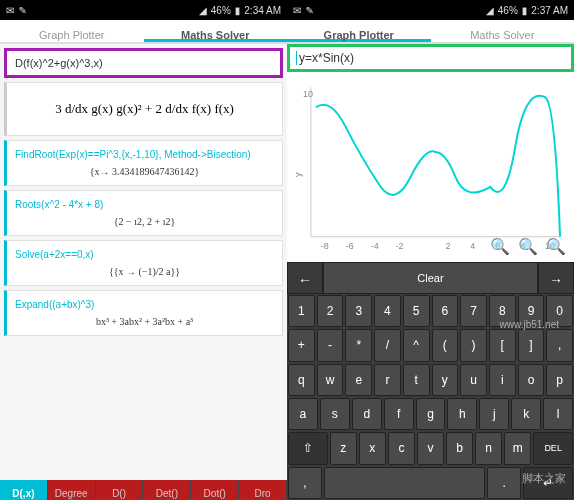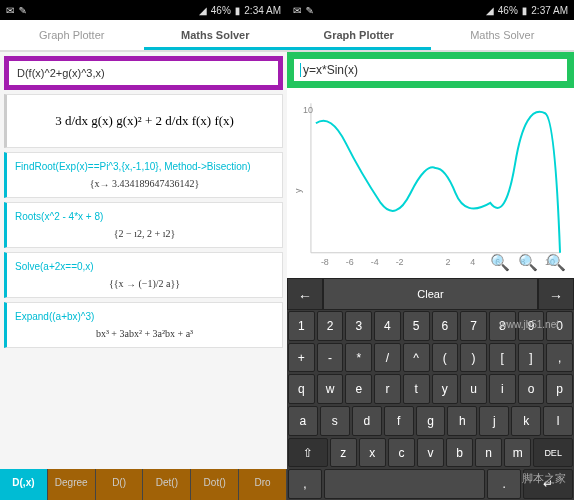--- a/index.html
+++ b/index.html
@@ -1,50 +1,50 @@
 <!DOCTYPE html>
 <html><head>
 <meta charset="utf-8">
 <style>
 *{margin:0;padding:0;box-sizing:border-box;font-family:Arial,sans-serif}
 body{background:#e8e8e8;width:574px;height:500px;overflow:hidden;display:flex}
 .phone{width:287px;height:500px;display:flex;flex-direction:column;background:#fff}
 .statusbar{background:#000;color:#ddd;display:flex;align-items:center;justify-content:space-between;padding:2px 6px;height:20px;font-size:10px}
 .sb-left{display:flex;gap:4px;align-items:center}
 .sb-right{display:flex;gap:4px;align-items:center}
-.tabs{display:flex;background:#fff;border-bottom:2px solid #ddd;height:32px}
+.tabs{display:flex;background:#fff;border-bottom:2px solid #ddd;height:24px}
 .tab{flex:1;text-align:center;line-height:30px;font-size:11px;color:#999}
 .tab.active{color:#555;border-bottom:3px solid #00bcd4;font-weight:bold}
 .content{flex:1;overflow:hidden;background:#f5f5f5;padding:4px;display:flex;flex-direction:column;gap:4px}
-.input-row{background:#fff;padding:6px 8px;font-size:11px;color:#333;border:5px solid #a21caf}
+.input-row{background:#fff;padding:6px 8px;font-size:11px;color:#333;border:3px solid #a21caf}
 .card{background:#fff;border:1px solid #e0e0e0;border-left:3px solid #00bcd4;padding:8px;font-size:10px}
 .card-input{color:#00bcd4;font-size:10px;word-break:break-all}
 .card-output{color:#333;text-align:center;margin-top:6px;font-size:10px;font-family:serif}
 .first-card{border-left:3px solid #ccc}
 .formula{font-family:Liberation Serif, serif;font-size:13px;text-align:center;padding:10px}
-.bottombar{background:#a16207;display:flex;height:31px}
+.bottombar{background:#b91c1c;display:flex;height:20px}
 .bb-item{flex:1;color:#ccc;font-size:10px;text-align:center;line-height:28px;border-right:1px solid #444}
 .bb-item:first-child{background:#00bcd4;color:#fff;font-weight:bold}
 .graph-area{background:#fff;padding:4px;position:relative;height:190px}
 .graph-svg{width:100%;height:100%}
 .axis-label{font-size:9px;fill:#888}
 .curve{stroke:#00d4d4;stroke-width:2;fill:none}
 .zoom-icons{position:absolute;bottom:6px;right:8px;display:flex;gap:8px}
 .kb{background:#3a3a3a;display:flex;flex-direction:column;flex:1}
 .kb-toolbar{display:flex;background:#3a3a3a;height:32px}
 .kb-tbtn{flex:0 0 36px;display:flex;align-items:center;justify-content:center;color:#fff;font-size:14px;border:1px solid #222}
 .kb-tbtn.wide{flex:1;font-size:11px;background:#4a4a4a}
 .kb-rows{flex:1;display:flex;flex-direction:column}
 .kb-row{flex:1;display:flex}
 .key{flex:1;background:#4a4a4a;border:1px solid #222;color:#fff;display:flex;align-items:center;justify-content:center;font-size:12px;margin:1px;border-radius:2px}
 .key.dark{background:#333}
 .key.wide15{flex:1.5}
 .key.wide5{flex:5}
 .key.small{font-size:9px}
-.plotter-input{background:#fff;border:7px solid #22c55e;padding:4px 6px;font-size:12px;color:#333;display:flex;align-items:center}
+.plotter-input{background:#fff;border:3px solid #22c55e;padding:4px 6px;font-size:12px;color:#333;display:flex;align-items:center}
 .cursor{border-left:1px solid #00bcd4;animation:blink 1s infinite;display:inline-block;height:14px;margin-right:2px}
 @keyframes blink{50%{opacity:0}}
 .watermark{position:absolute;bottom:170px;right:15px;font-size:10px;color:#aaa;z-index:10}
 .watermark-cn{position:absolute;bottom:14px;right:8px;font-size:11px;color:#aaa;z-index:10}
 </style>
 </head>
 <body>
 
 <div class="phone">
   <div class="statusbar">

